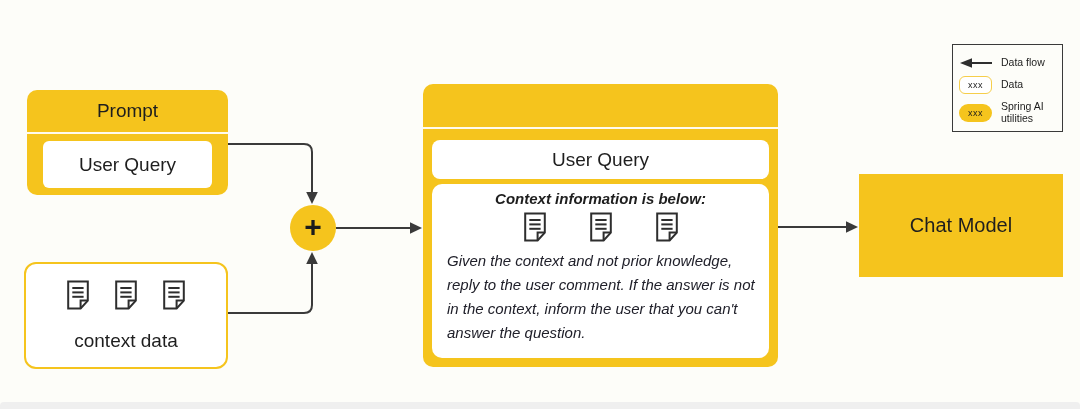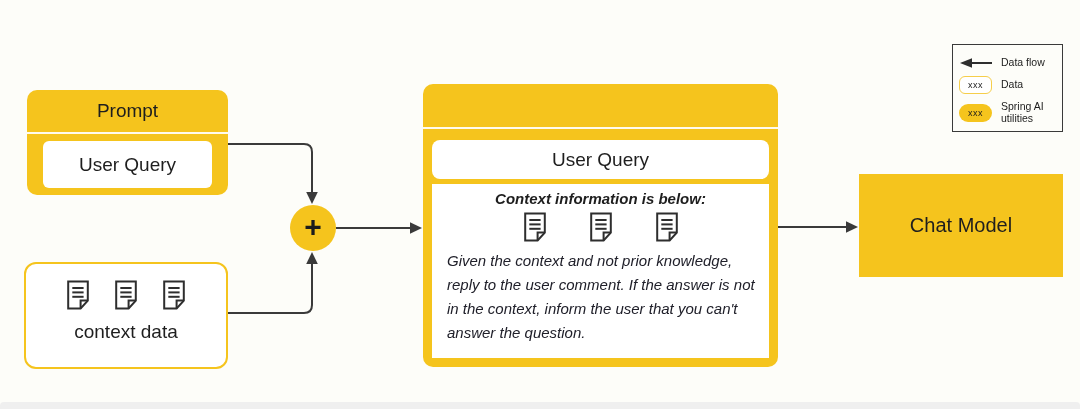--- a/index.html
+++ b/index.html
@@ -34,42 +34,42 @@
   }
   
   .context-box{
     position:absolute;left:24px;top:262px;width:204px;height:107px;background:#ffffff;
     border:2.5px solid #F5C41D;border-radius:12px;box-sizing:border-box;
   }
   .doc-row{display:flex;justify-content:center;align-items:center;}
   .context-box .doc-row{gap:24px;margin-top:16px;}
   .doc-icon{width:24px;height:30px;display:block;}
   .context-label{
-    text-align:center;font-size:19px;margin-top:11px;color:#1E1E1E;
+    text-align:center;font-size:19px;margin-top:20px;color:#1E1E1E;
   }
   
   .plus-circle{
     position:absolute;left:290px;top:205px;width:46px;height:46px;border-radius:50%;
     background:#F5C41D;display:flex;align-items:center;justify-content:center;
   }
   .plus-circle span{font-size:30px;font-weight:700;color:#1C1C1C;line-height:1;margin-top:-2px;}
   
   .stuffed-box{
     position:absolute;left:423px;top:84px;width:355px;height:283px;
     background:#F5C41D;border-radius:10px;
   }
   .stuffed-box .node-header{height:43px;font-size:20px;}
   .stuffed-box .node-divider{top:43px;}
   .stuffed-user-query{
     position:absolute;left:9px;top:56px;width:337px;height:39px;background:#ffffff;
     border-radius:8px;display:flex;align-items:center;justify-content:center;font-size:19px;
   }
   .stuffed-body{
     position:absolute;left:9px;top:100px;width:337px;height:174px;background:#ffffff;
-    border-radius:0;box-sizing:border-box;
+    border-radius:10px;box-sizing:border-box;
   }
   .context-heading{
     text-align:center;font-size:15px;font-style:italic;font-weight:600;margin-top:6px;
   }
   .stuffed-body .doc-row{gap:42px;margin-top:5px;}
   .instruction-text{
     margin:7px 13px 0 15px;font-size:15px;font-style:italic;line-height:24px;
     color:#20202A;
   }
   

